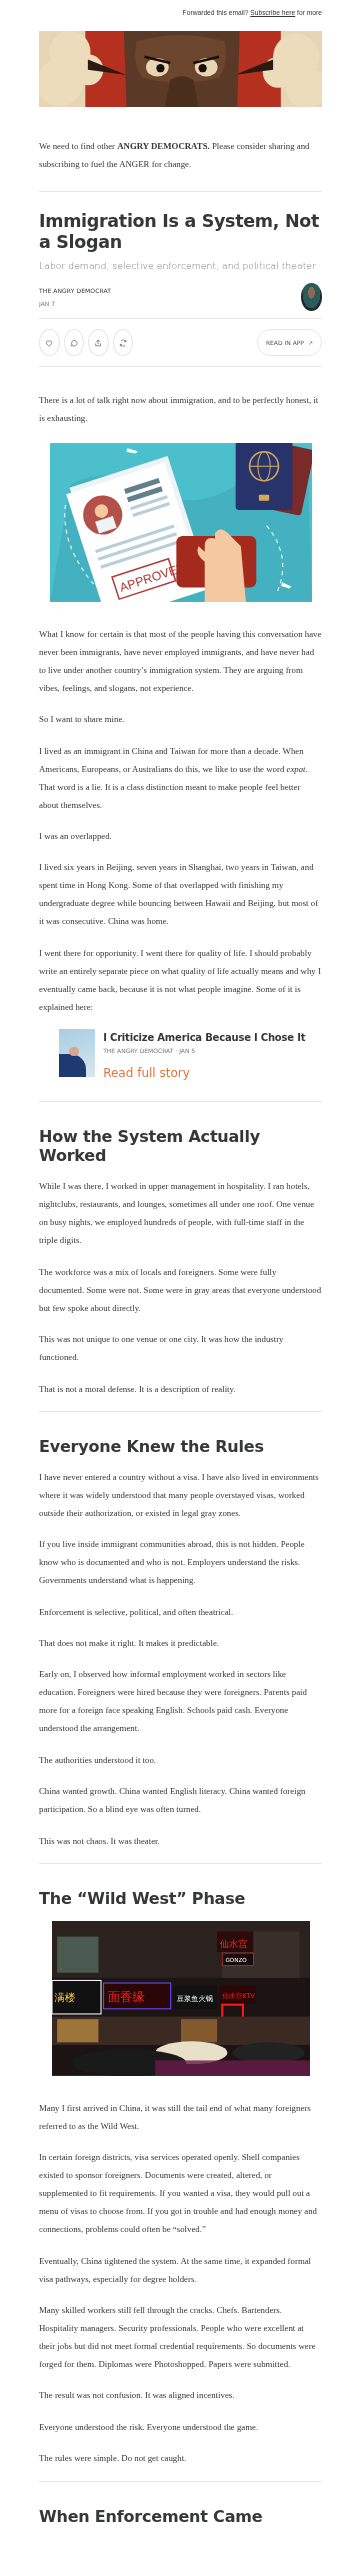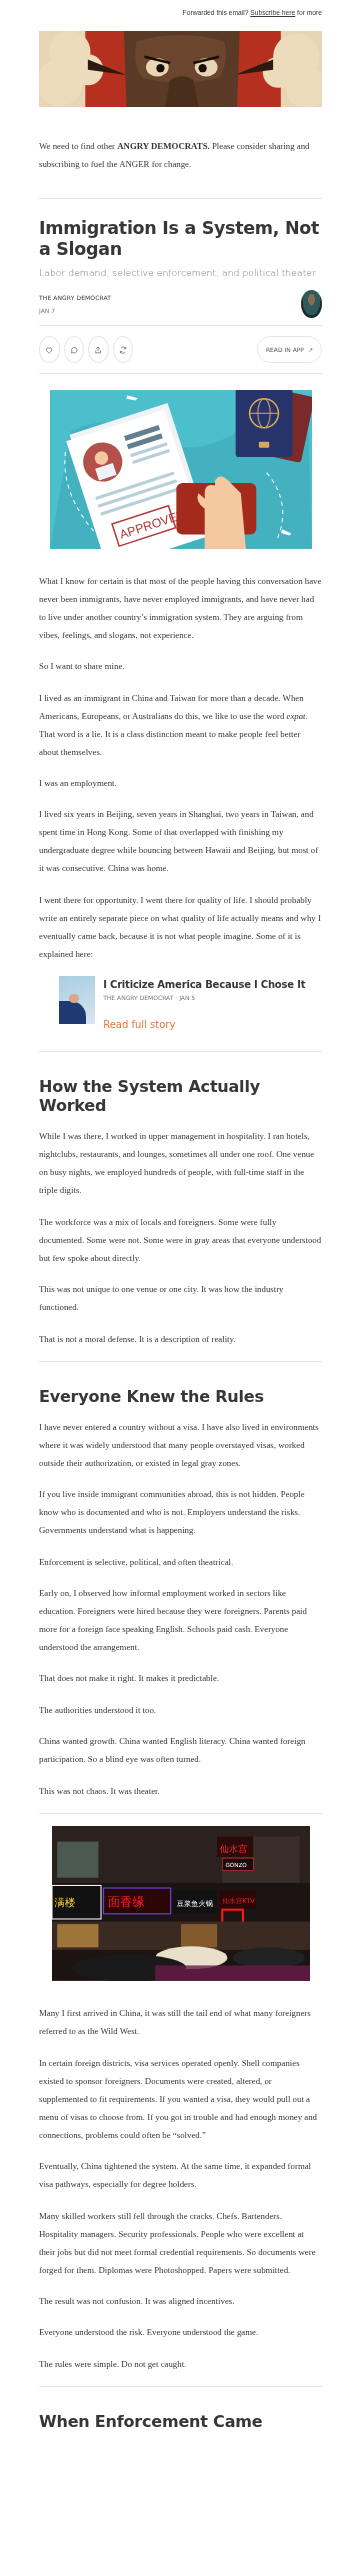--- a/index.html
+++ b/index.html
@@ -3,21 +3,21 @@
 <meta charset="utf-8">
 <style>
   html, body { margin: 0; padding: 0; background: #ffffff; }
   body { width: 361px; color: #363737; }
   .wrap { width: 283px; margin: 0 auto; }
 
   .fwd { text-align: right; font-family: "Liberation Sans", sans-serif; font-size: 6.7px; color: #363737; padding-top: 9.3px; height: 21.6px; }
   .fwd a { color: #363737; text-decoration: underline; }
 
   .banner { width: 283px; height: 76px; display: block; }
-  .intro { font-family: "Liberation Serif", serif; font-size: 8.8px; line-height: 18px; color: #363737; margin: 30px 0 25px 0; }
+  .intro { font-family: "Liberation Serif", serif; font-size: 8.8px; line-height: 18px; color: #363737; margin: 30px 0 18px 0; }
   .intro b { font-weight: bold; }
 
   hr.rule { border: 0; border-top: 0.5px solid #e6e6e6; margin: 0; }
 
   h1.title { font-family: "DejaVu Sans", sans-serif; font-weight: bold; font-size: 17.5px; line-height: 21px; color: #363737; margin: 19.6px 0 6.2px 0; letter-spacing: -0.3px; }
   .subtitle { font-family: "DejaVu Sans", sans-serif; font-size: 9.3px; color: #777; margin: 0 0 12.4px 0; font-weight: 300; }
 
   .meta { display: flex; justify-content: space-between; align-items: center; height: 28px; margin-bottom: 7.2px; }
   .meta .by { font-family: "DejaVu Sans", sans-serif; font-size: 6px; color: #363737; letter-spacing: 0.1px; }
   .meta .date { font-family: "DejaVu Sans", sans-serif; font-size: 6px; color: #777; margin-top: 5.2px; }
@@ -34,21 +34,21 @@
   .first-p { margin-top: 24px !important; }
 
   .imgbox { display: flex; justify-content: center; margin: 15.5px 0 23px 0; }
 
   .embed { display: flex; gap: 8.2px; margin: 1px 0 20.6px 0; align-items: flex-start; padding-left: 20px; }
   .embed .thumb { width: 36px; height: 48px; background: linear-gradient(160deg, #a9cfe2 0%, #bcd8e8 45%, #d9e6ee 100%); position: relative; overflow: hidden; }
   .embed .thumb .flag { position: absolute; left: 0; bottom: 0; width: 27px; height: 23px; background: #1f3a73; border-radius: 0 15.5px 0 0; }
   .embed .thumb .head { position: absolute; left: 10.3px; top: 17.5px; width: 9.3px; height: 9.3px; border-radius: 50%; background: #d9a88a; }
   .embed .etitle { font-family: "DejaVu Sans", sans-serif; font-weight: bold; font-size: 10px; color: #363737; margin-top: 3.1px; letter-spacing: -0.2px; }
   .embed .emeta { font-family: "DejaVu Sans", sans-serif; font-size: 6px; color: #777; margin-top: 4.1px; }
-  .embed .elink { font-family: "DejaVu Sans", sans-serif; font-size: 10px; color: #e8743b; margin-top: 18px; display: inline-block; text-decoration: none; }
+  .embed .elink { font-family: "DejaVu Sans", sans-serif; font-size: 12px; color: #e8743b; margin-top: 12px; display: inline-block; text-decoration: none; }
 
   h2.sec { font-family: "DejaVu Sans", sans-serif; font-weight: bold; font-size: 16px; line-height: 19.6px; color: #363737; margin: 25px 0 11.3px 0; letter-spacing: -0.2px; }
   .secblock hr.rule { margin-top: 12.4px; }
 </style>
 </head>
 <body>
 
 <div class="wrap">
 
   <div class="fwd">
@@ -125,20 +125,21 @@
       </div>
     </div>
     <div class="readapp">
       <span>READ IN APP</span>
       <span>↗</span>
     </div>
   </div>
 
   <hr class="rule">
 
+  <p class="body first-p">There is a lot of talk right now about immigration, and to be perfectly honest, it is exhausting.</p>
 
   <div class="imgbox">
     <svg width="262" height="159" viewBox="0 0 508 308">
       <rect width="508" height="308" fill="#4cbfcc"></rect>
       <path d="M40 80 Q120 40 200 90 T380 70 Q460 100 500 60 L508 308 L0 308 Z" fill="#3fa9b8" opacity="0.6"></path>
       <path d="M30 120 Q20 200 90 280" stroke="#fff" stroke-dasharray="8 8" stroke-width="2" fill="none"></path>
       <path d="M420 160 Q470 220 440 290" stroke="#fff" stroke-dasharray="8 8" stroke-width="2" fill="none"></path>
       <g transform="rotate(-18 170 170)">
         <rect x="70" y="50" width="200" height="260" fill="#eef3f5"></rect>
         <rect x="60" y="60" width="200" height="260" fill="#ffffff"></rect>
@@ -169,21 +170,21 @@
       <g fill="#fff">
           <path d="M150 10 l20 6 -4 4 -18 -3 z"></path>
           <path d="M450 270 l18 8 -4 4 -16 -5 z"></path>
         </g>
     </svg>
   </div>
 
   <p class="body">What I know for certain is that most of the people having this conversation have never been immigrants, have never employed immigrants, and have never had to live under another country’s immigration system. They are arguing from vibes, feelings, and slogans, not experience.</p>
   <p class="body">So I want to share mine.</p>
   <p class="body"><span>I lived as an immigrant in China and Taiwan for more than a decade. When Americans, Europeans, or Australians do this, we like to use the word </span><i>expat</i><span>. That word is a lie. It is a class distinction meant to make people feel better about themselves.</span></p>
-  <p class="body">I was an employment.</p>
+  <p class="body">I was an overlapped.</p>
   <p class="body">I lived six years in Beijing, seven years in Shanghai, two years in Taiwan, and spent time in Hong Kong. Some of that overlapped with finishing my undergraduate degree while bouncing between Hawaii and Beijing, but most of it was consecutive. China was home.</p>
   <p class="body">I went there for opportunity. I went there for quality of life. I should probably write an entirely separate piece on what quality of life actually means and why I eventually came back, because it is not what people imagine. Some of it is explained here:</p>
 
   <div class="embed">
     <div class="thumb">
       <div class="flag"></div>
       <div class="head"></div>
     </div>
     <div>
       <div class="etitle">I Criticize America Because I Chose It</div>
@@ -205,29 +206,30 @@
     <p class="body">This was not unique to one venue or one city. It was how the industry functioned.</p>
     <p class="body">That is not a moral defense. It is a description of reality.</p>
     <hr class="rule">
   </div>
 
   <div class="secblock">
     <h2 class="sec">Everyone Knew the Rules</h2>
     <p class="body">I have never entered a country without a visa. I have also lived in environments where it was widely understood that many people overstayed visas, worked outside their authorization, or existed in legal gray zones.</p>
     <p class="body">If you live inside immigrant communities abroad, this is not hidden. People know who is documented and who is not. Employers understand the risks. Governments understand what is happening.</p>
     <p class="body">Enforcement is selective, political, and often theatrical.</p>
+    <p class="body">That does not make it right. It makes it predictable.</p>
     <p class="body">Early on, I observed how informal employment worked in sectors like education. Foreigners were hired because they were foreigners. Parents paid more for a foreign face speaking English. Schools paid cash. Everyone understood the arrangement.</p>
-    <p class="body">That does not make it right. It makes it predictable.</p>
     <p class="body">The authorities understood it too.</p>
     <p class="body">China wanted growth. China wanted English literacy. China wanted foreign participation. So a blind eye was often turned.</p>
     <p class="body">This was not chaos. It was theater.</p>
     <hr class="rule">
   </div>
 
   <div class="secblock">
+    <h2 class="sec">The “Wild West” Phase</h2>
     <div class="imgbox" style="margin-top:12.4px;">
       <svg width="258" height="155" viewBox="0 0 500 300">
         <rect width="500" height="300" fill="#1c1412"></rect>
         <rect x="0" y="0" width="500" height="110" fill="#2b2220"></rect>
         <rect x="10" y="30" width="80" height="70" fill="#4a5a50"></rect>
         <rect x="330" y="20" width="150" height="90" fill="#3a2e2a"></rect>
         <rect x="320" y="20" width="70" height="40" fill="#2a0a0a"></rect>
           <text x="325" y="50" font-family="DejaVu Sans, sans-serif" font-size="18" fill="#ff2b2b">仙水宫</text>
         <rect x="330" y="62" width="60" height="24" fill="#1a0c0c" stroke="#ff4040"></rect>
           <text x="336" y="79" font-family="DejaVu Sans, sans-serif" font-size="11" fill="#fff">GONZO</text>

